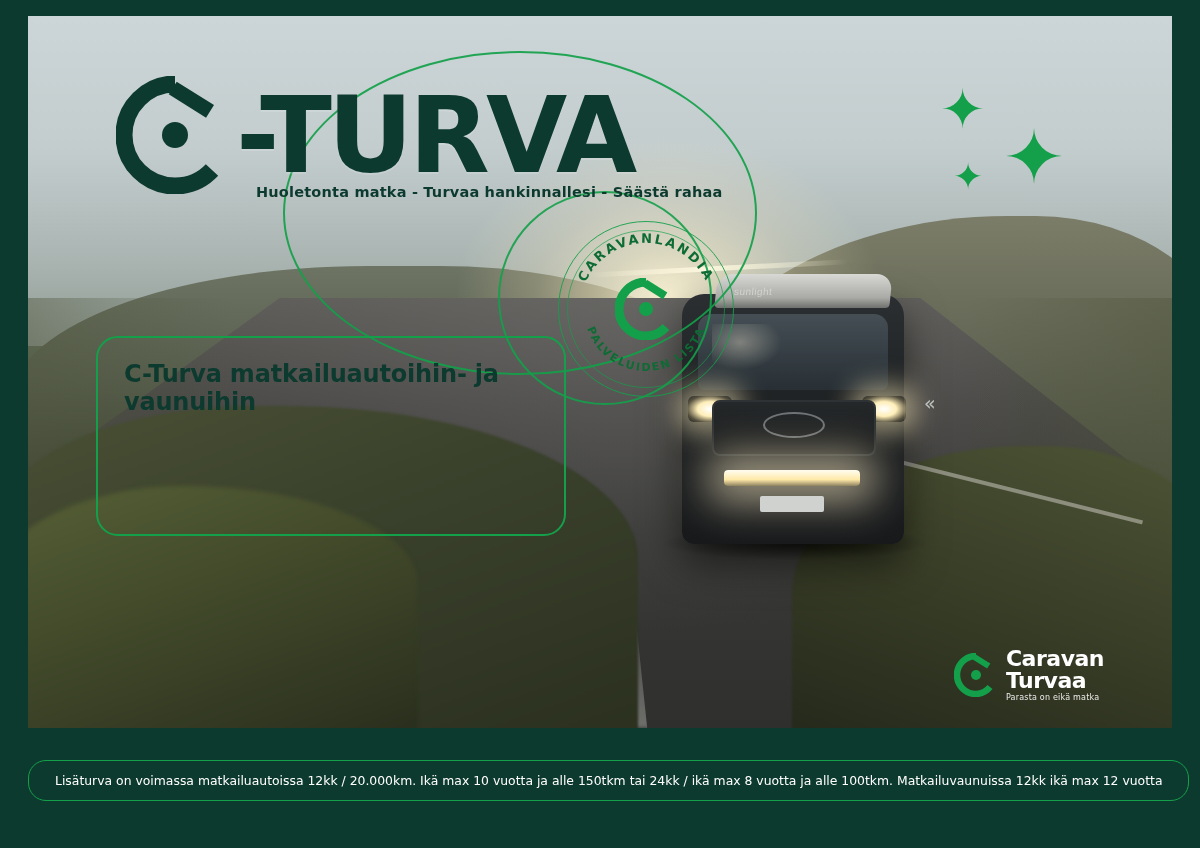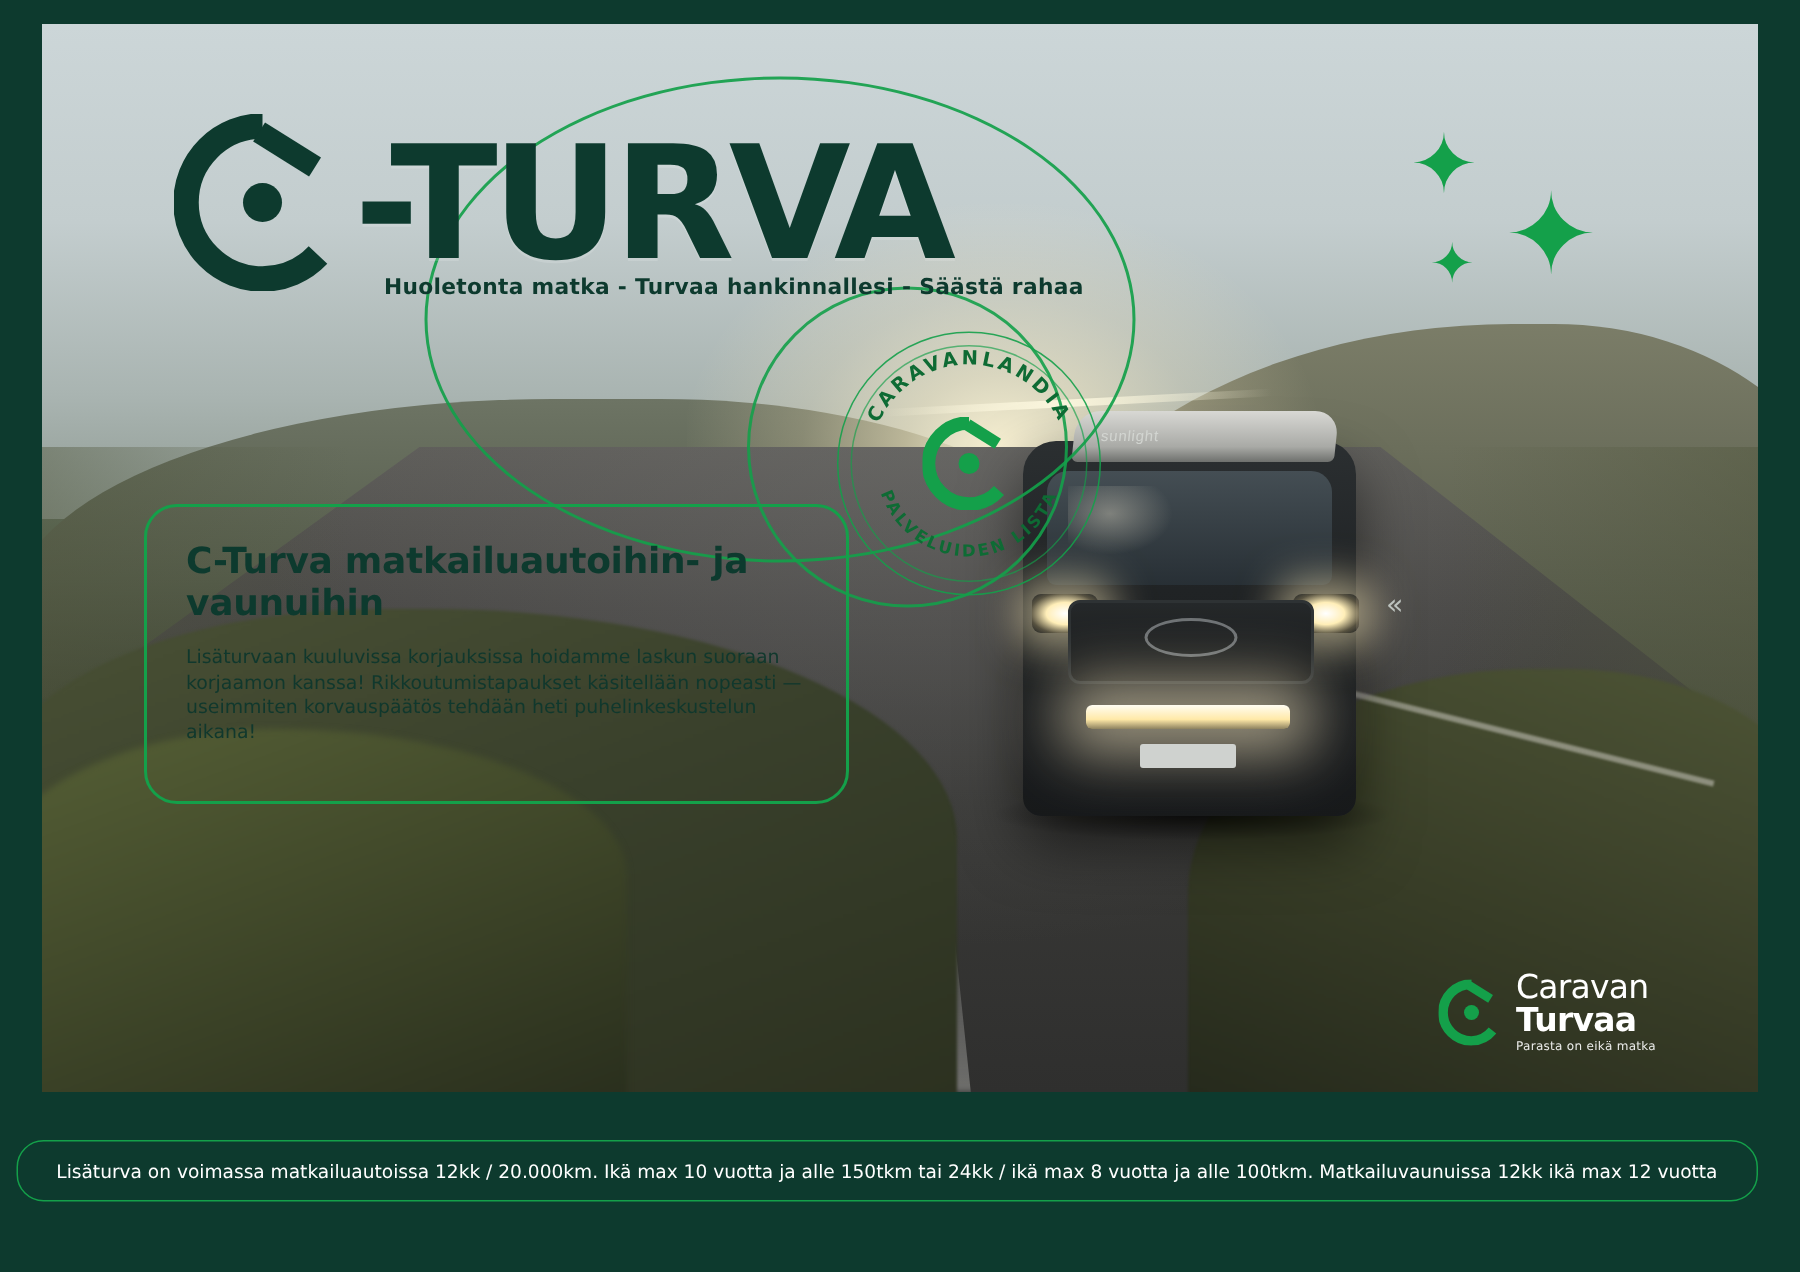--- a/index.html
+++ b/index.html
@@ -405,33 +405,33 @@
     display: flex;
     align-items: center;
     gap: 8px;
   }
   .cl-mark { width: 44px; height: 44px; }
   .cl-txt {
     font-family: "DejaVu Sans", sans-serif;
     line-height: 1;
     color: #ffffff;
   }
-  .cl-txt .l1 { font-size: 22px; font-weight: 400; letter-spacing: -0.5px; }
+  .cl-txt .l1 { font-size: 22px; font-weight: 700; letter-spacing: -0.5px; }
   .cl-txt .l2 { font-size: 22px; font-weight: 700; letter-spacing: -0.5px; }
   .cl-txt .l3 { font-size: 8px; font-weight: 400; letter-spacing: .2px; opacity: .9; margin-top: 2px;}
 
   
   .bottom-strip {
     position: absolute;
     left: 28px; bottom: 16px;
     width: 1144px; height: 104px;
     background: #0d3a2e;
     display: flex;
     align-items: center;
-    justify-content: flex-end;
+    justify-content: flex-start;
   }
   .bottom-note {
     border: 1.6px solid #14a04a;
     border-radius: 18px;
     color: #ffffff;
     font-family: "DejaVu Sans", sans-serif;
     font-size: 12.4px;
     padding: 12px 26px;
     white-space: nowrap;
   }
@@ -516,21 +516,20 @@
         <svg width="62" height="62" viewBox="0 0 62 62" aria-hidden="true">
           <path d="M31 4 A27 27 0 1 0 31 58 A27 27 0 0 0 51 49" fill="none" stroke="#14a04a" stroke-width="9"></path>
           <circle cx="31" cy="31" r="7" fill="#14a04a"></circle>
           <rect x="29" y="2" width="24" height="8" fill="#14a04a" transform="rotate(32 31 7)"></rect>
         </svg>
       </div>
     </div>
 
     <div class="card">
       <h2>C-Turva matkailuautoihin- ja vaunuihin</h2>
-      <p>Lisäturvaan kuuluvissa korjauksissa hoidamme laskun suoraan korjaamon kanssa! Rikkoutumistapaukset käsitellään nopeasti — useimmiten korvauspäätös tehdään heti puhelinkeskustelun aikana!</p>
     </div>
 
     <div class="cl-logo">
       <div class="cl-mark">
         <svg width="44" height="44" viewBox="0 0 44 44" aria-hidden="true">
           <path d="M22 3 A19 19 0 1 0 22 41 A19 19 0 0 0 36 34" fill="none" stroke="#14a04a" stroke-width="6.5"></path>
           <circle cx="22" cy="22" r="5" fill="#14a04a"></circle>
           <rect x="20" y="2" width="17" height="6" fill="#14a04a" transform="rotate(32 22 5)"></rect>
         </svg>
       </div>

